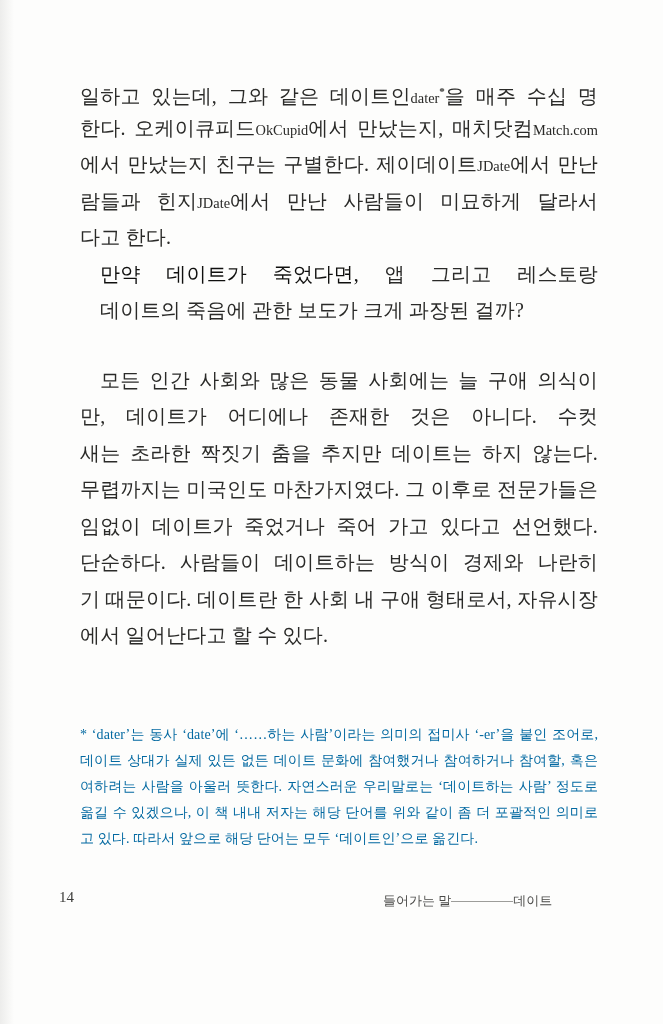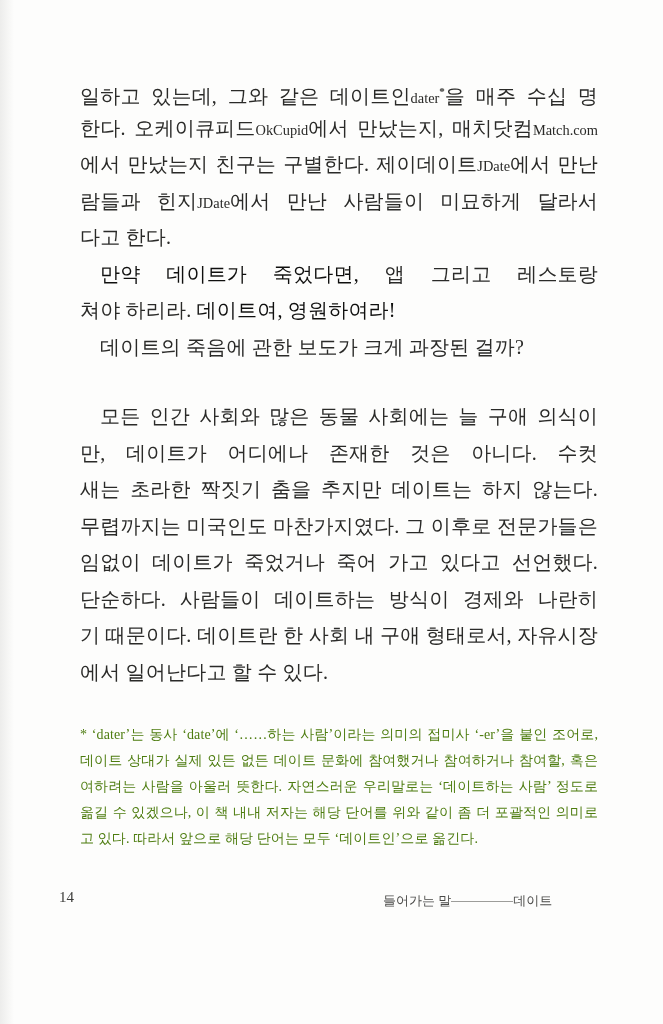--- a/index.html
+++ b/index.html
@@ -39,21 +39,21 @@
   .seg-bold { font-weight: 400; color: #0f0f0e; }
   .seg-latin { font-size: 0.72em; letter-spacing: 0; }
   .seg-sup {
     font-size: 0.55em; vertical-align: super; font-weight: 700;
     letter-spacing: 0;
   }
   .footnote {
     position: absolute;
     left: 80px; top: 722px; width: 518px;
     font-size: 14px; line-height: 26px;
-    color: #4d7c0f;
+    color: #0369a1;
     letter-spacing: 0.1px;
     word-break: keep-all;
   }
   .fn-line { height: 26px; overflow: hidden; text-align: left; }
   .fn-line.just { text-align: justify; text-align-last: justify; }
   .footer-page-number {
     position: absolute; left: 59px; top: 889px;
     font-size: 15px; color: #3c3c3a;
   }
   .footer-right {
@@ -71,21 +71,20 @@
 <div class="page">
   <div class="edge-shadow-left"></div>
 
   <div class="main-text" id="main-text">
       <div class="line just"><span>일하고 있는데, 그와 같은 데이트인</span><span class="seg-latin">dater</span><span class="seg-sup">*</span><span>을 매주 수십 명 본다고</span></div>
       <div class="line just"><span>한다. 오케이큐피드</span><span class="seg-latin">OkCupid</span><span>에서 만났는지, 매치닷컴</span><span class="seg-latin">Match.com</span></div>
       <div class="line just"><span>에서 만났는지 친구는 구별한다. 제이데이트</span><span class="seg-latin">JDate</span><span>에서 만난 사</span></div>
       <div class="line just"><span>람들과 힌지</span><span class="seg-latin">JDate</span><span>에서 만난 사람들이 미묘하게 달라서 구분된</span></div>
       <div class="line"><span>다고 한다.</span></div>
       <div class="line just ind"><span class="seg-bold">만약 데이트가 죽었다면,</span><span> 앱 그리고 레스토랑 소유주들은 외</span></div>
-      <div class="line"><span>쳐야 하리라. </span><span class="seg-bold">데이트여, 영원하여라!</span></div>
       <div class="line ind"><span>데이트의 죽음에 관한 보도가 크게 과장된 걸까?</span></div>
       <div class="blank-line"></div>
       <div class="line just ind"><span>모든 인간 사회와 많은 동물 사회에는 늘 구애 의식이 있었지</span></div>
       <div class="line just"><span>만, 데이트가 어디에나 존재한 것은 아니다. 수컷 푸른발얼가니</span></div>
       <div class="line just"><span>새는 초라한 짝짓기 춤을 추지만 데이트는 하지 않는다. 1900년</span></div>
       <div class="line just"><span>무렵까지는 미국인도 마찬가지였다. 그 이후로 전문가들은 끊</span></div>
       <div class="line just"><span>임없이 데이트가 죽었거나 죽어 가고 있다고 선언했다. 이유는</span></div>
       <div class="line just"><span>단순하다. 사람들이 데이트하는 방식이 경제와 나란히 변화하</span></div>
       <div class="line just"><span>기 때문이다. 데이트란 한 사회 내 구애 형태로서, 자유시장 안</span></div>
       <div class="line"><span>에서 일어난다고 할 수 있다.</span></div>

